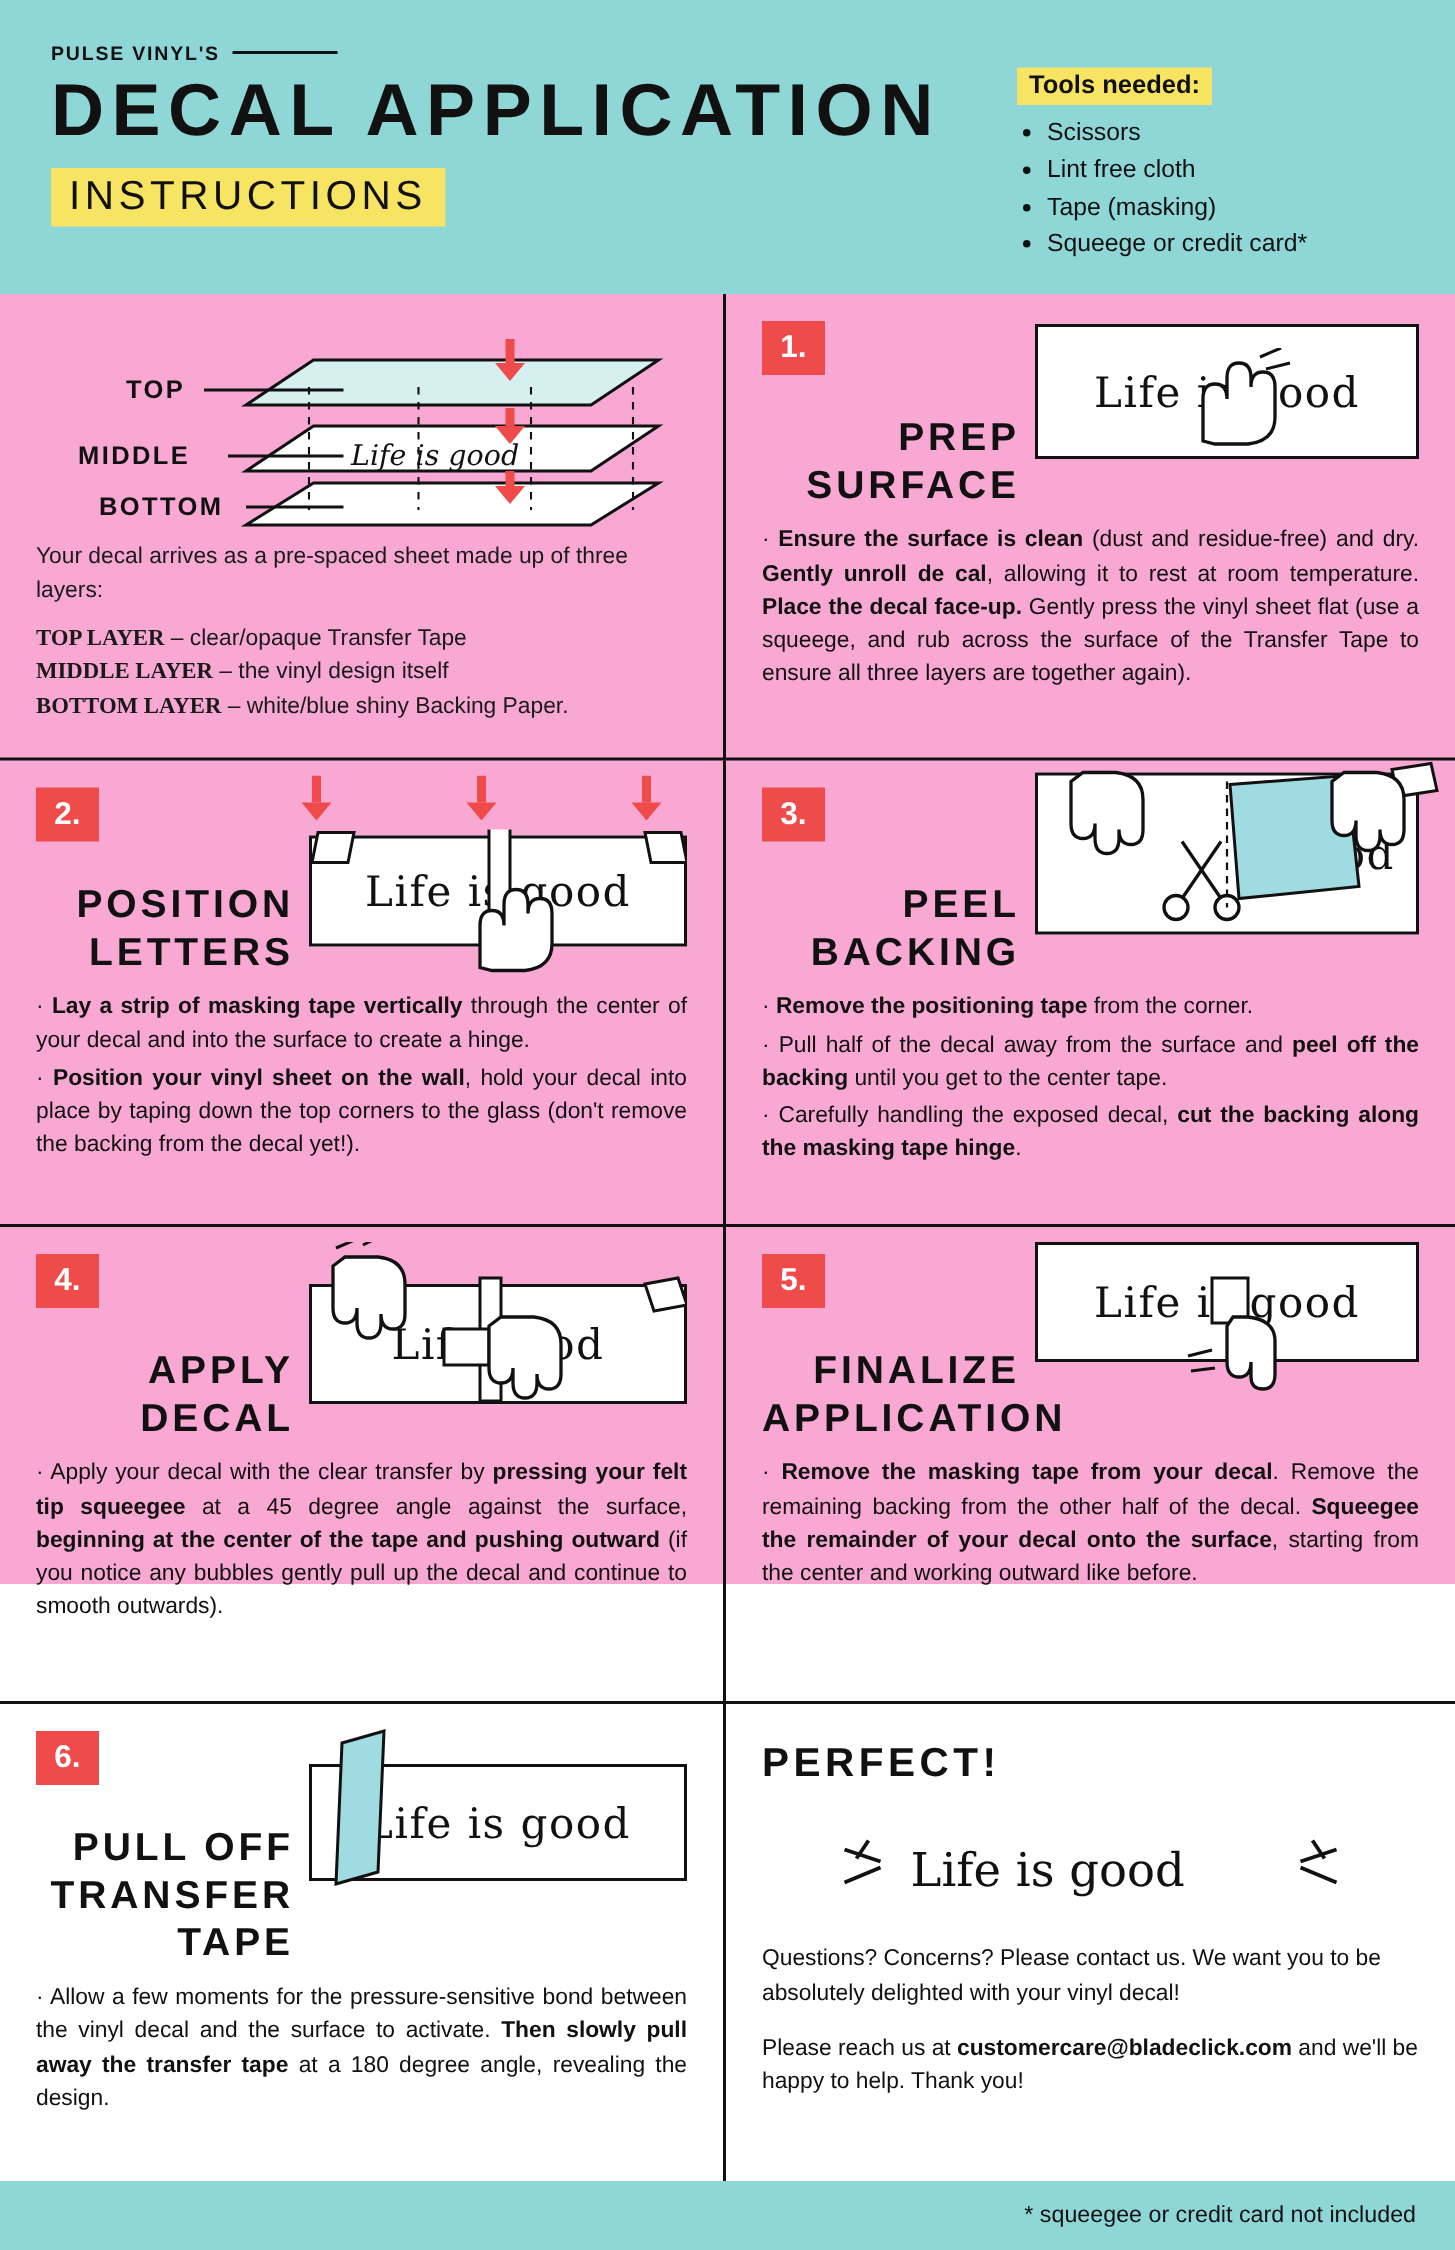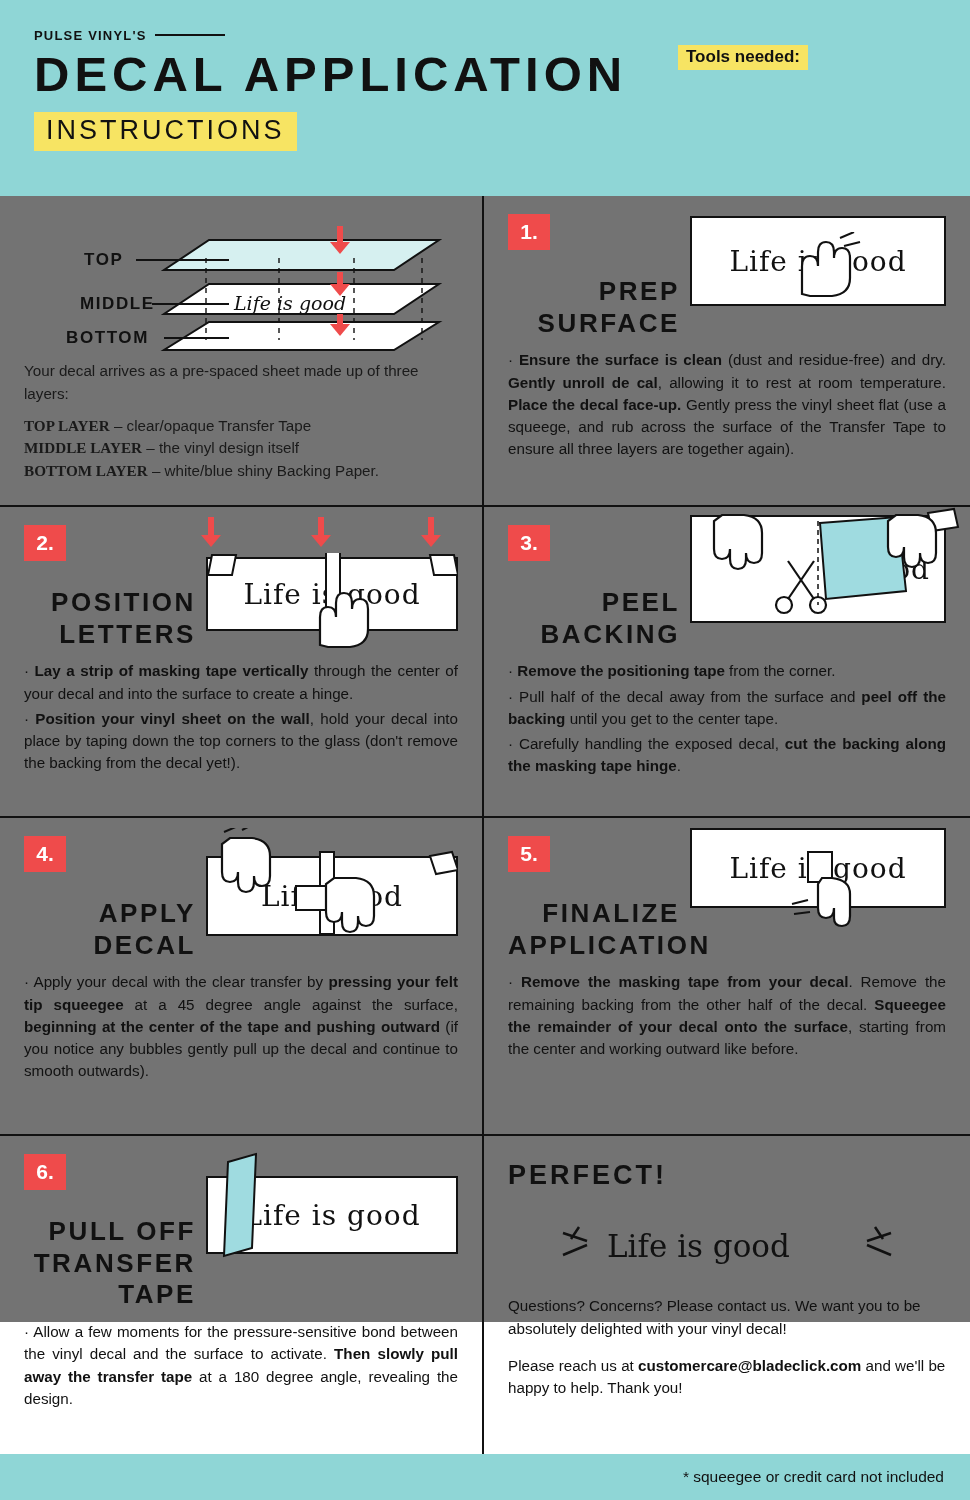--- a/index.html
+++ b/index.html
@@ -5,23 +5,23 @@
   html,body{margin:0;padding:0;}
   body{
     width:970px;height:1500px;
     background:#ffffff;
     font-family:"Liberation Sans", sans-serif;
     color:#1a1a1a;
     overflow:hidden;
   }
   .page{
     position:relative;
-    width:970px;height:1322px;
+    width:970px;height:1056px;
     box-sizing:border-box;
-    background:#737373;
+    background:#f9a8d4;
   }
 
   
   .header{
     position:relative;
     height:196px;
     background:#8fd6d6;
     padding:28px 34px 0 34px;
     box-sizing:border-box;
   }
@@ -178,20 +178,26 @@
   <div class="header">
     <div class="brand-line">
       <span>PULSE VINYL'S</span>
       <span class="brand-rule"></span>
     </div>
     <div class="big-title">DECAL APPLICATION</div>
     <div class="sub-title">INSTRUCTIONS</div>
 
     <div class="tools">
       <div class="tools-title">Tools needed:</div>
+      <ul>
+        <li>Scissors</li>
+        <li>Lint free cloth</li>
+        <li>Tape (masking)</li>
+        <li>Squeege or credit card*</li>
+      </ul>
     </div>
   </div>
 
   <div class="grid">
 
     <div class="cell bd-r bd-b">
       <div class="layers">
         <svg width="430" height="136" viewBox="0 0 430 136">
 
           <polygon points="185,22 415,22 370,52 140,52" fill="#d6f0f0" stroke="#111" stroke-width="2"></polygon>
@@ -213,21 +219,21 @@
             <rect x="313" y="96" width="6" height="10"></rect>
               <polygon points="306,106 326,106 316,118"></polygon>
           </g>
 
           <line x1="112" y1="42" x2="205" y2="42" stroke="#111" stroke-width="2"></line>
           <line x1="128" y1="86" x2="205" y2="86" stroke="#111" stroke-width="2"></line>
           <line x1="140" y1="120" x2="205" y2="120" stroke="#111" stroke-width="2"></line>
           <text x="210" y="92" font-family="DejaVu Serif, serif" font-style="italic" font-size="19" fill="#111">Life is good</text>
         </svg>
         <div class="lbl" style="left:60px;top:32px;text-align:center;">TOP</div>
-        <div class="lbl" style="left:56px;top:76px;">MIDDLE</div>
+        <div class="lbl" style="left:28px;top:76px;">MIDDLE</div>
         <div class="lbl" style="left:42px;top:110px;">BOTTOM</div>
       </div>
 
       <div class="intro">
         <p>Your decal arrives as a pre-spaced sheet made up of three layers:</p>
         <p>
           <b>TOP LAYER</b><span> – clear/opaque Transfer Tape</span><br>
           <b>MIDDLE LAYER</b><span> – the vinyl design itself</span><br>
           <b>BOTTOM LAYER</b><span> – white/blue shiny Backing Paper.</span>
         </p>

